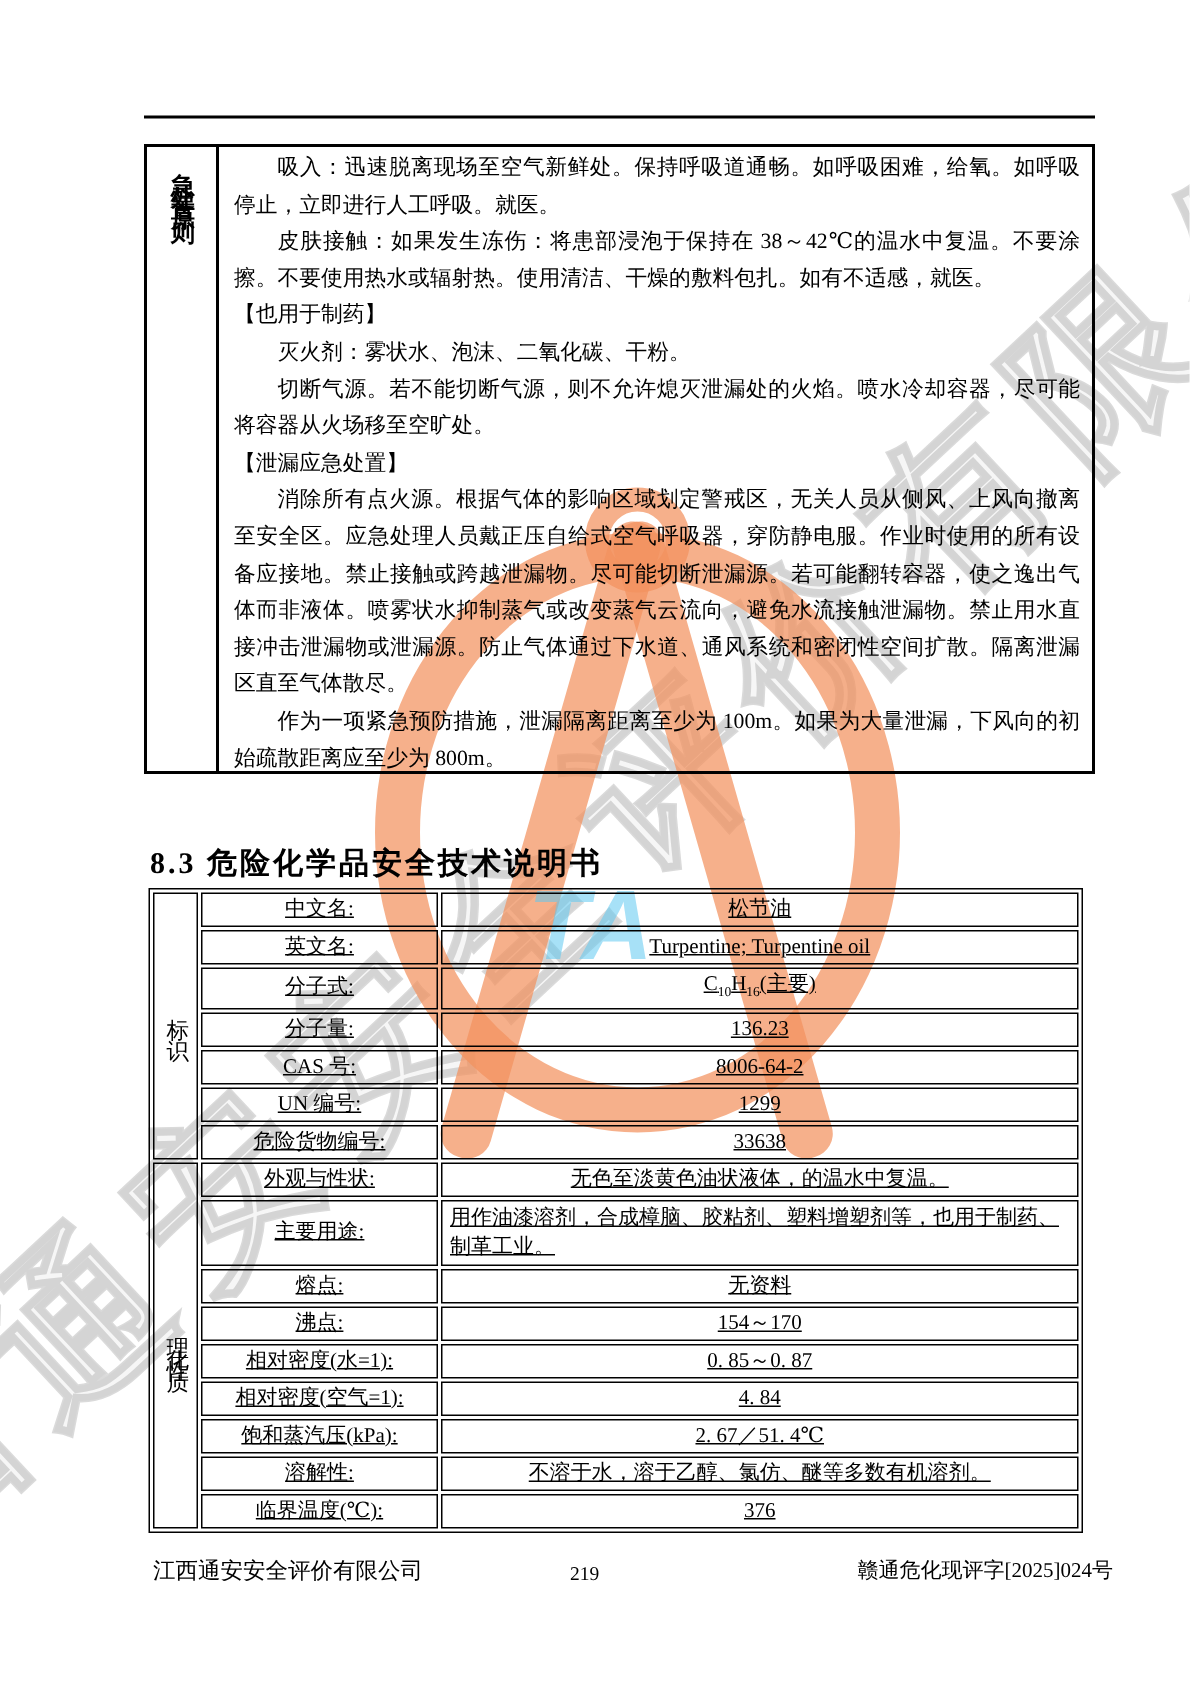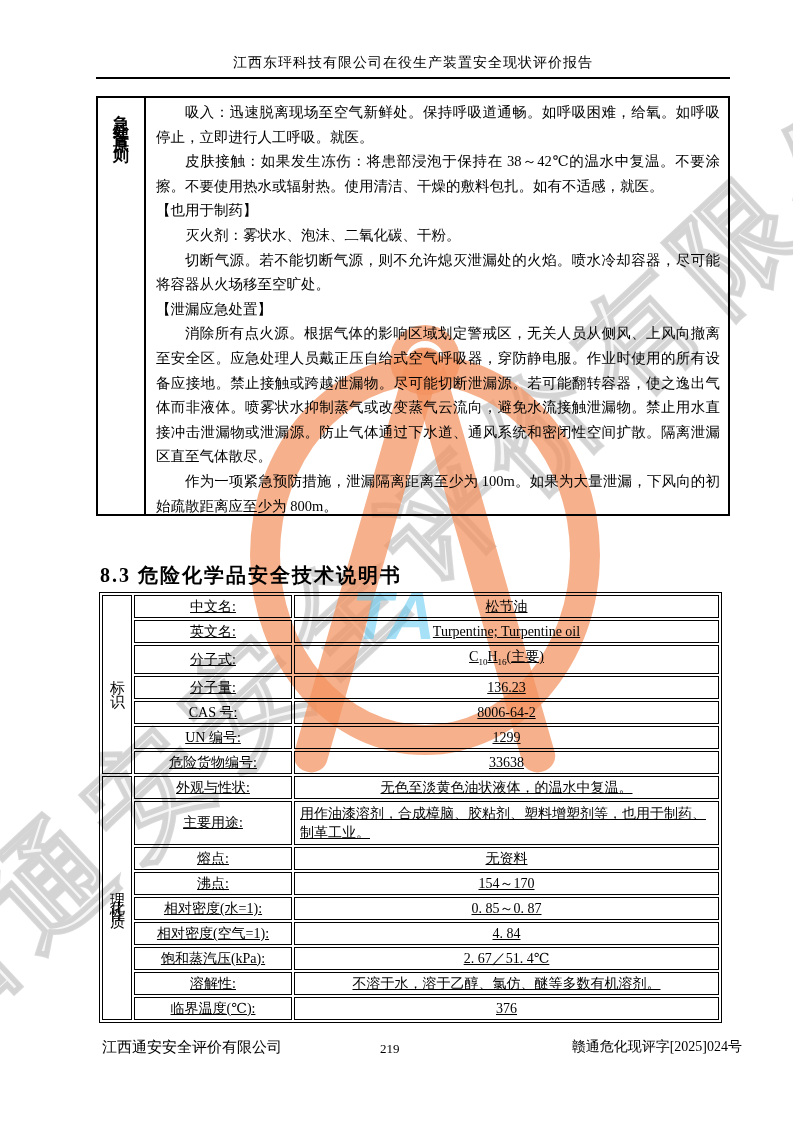--- a/index.html
+++ b/index.html
@@ -129,21 +129,20 @@
     <div class="wm-gray">江西通安安全评价有限公司</div>
     <div class="wm-ring"></div>
     <div class="wm-apex"></div>
     <div class="wm-bar left"></div>
     <div class="wm-bar right"></div>
     <div class="wm-ta">TA</div>
   </div>
 
   <div class="content">
 
-    <div class="header-title">江西东玶科技有限公司在役生产装置安全现状评价报告</div>
     <div class="header-rule"></div>
 
     <div class="em-table">
       <div class="em-label">
         <span>急处置原则</span>
       </div>
       <div class="em-body">
         <p>吸入：迅速脱离现场至空气新鲜处。保持呼吸道通畅。如呼吸困难，给氧。如呼吸停止，立即进行人工呼吸。就医。</p>
         <p>皮肤接触：如果发生冻伤：将患部浸泡于保持在 38～42℃的温水中复温。不要涂擦。不要使用热水或辐射热。使用清洁、干燥的敷料包扎。如有不适感，就医。</p>
         <p class="no-indent">【也用于制药】</p>

